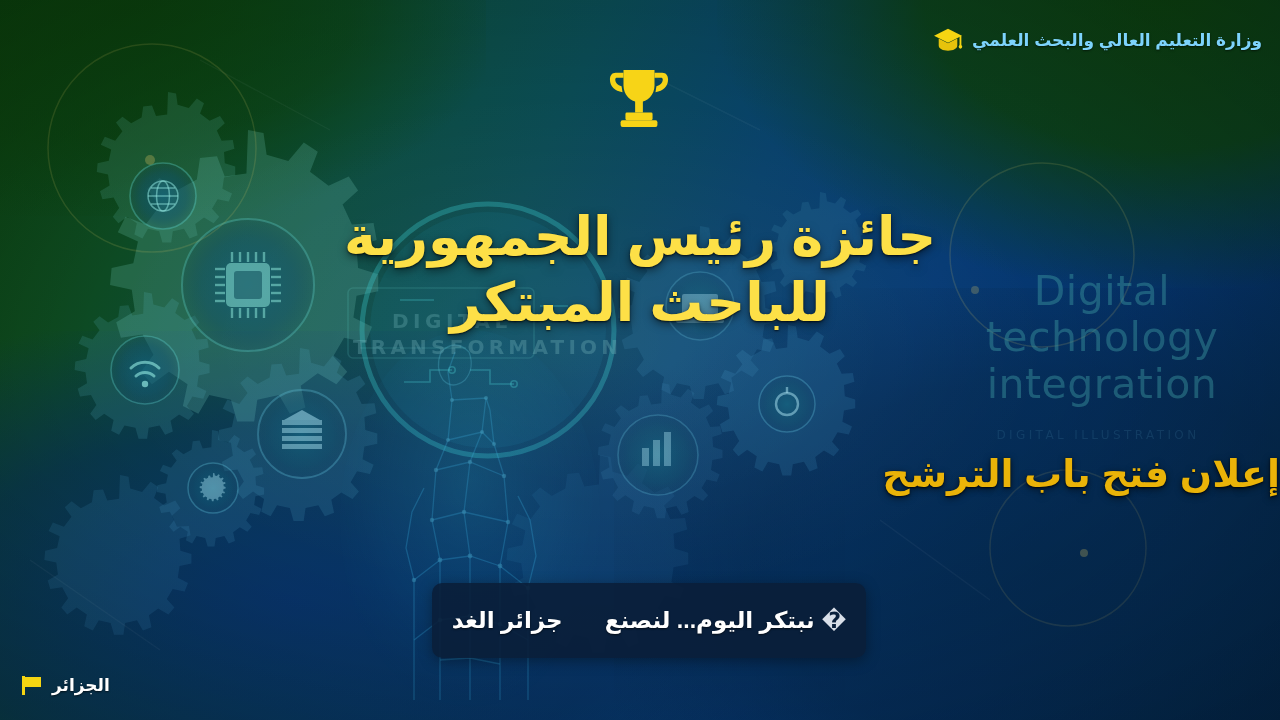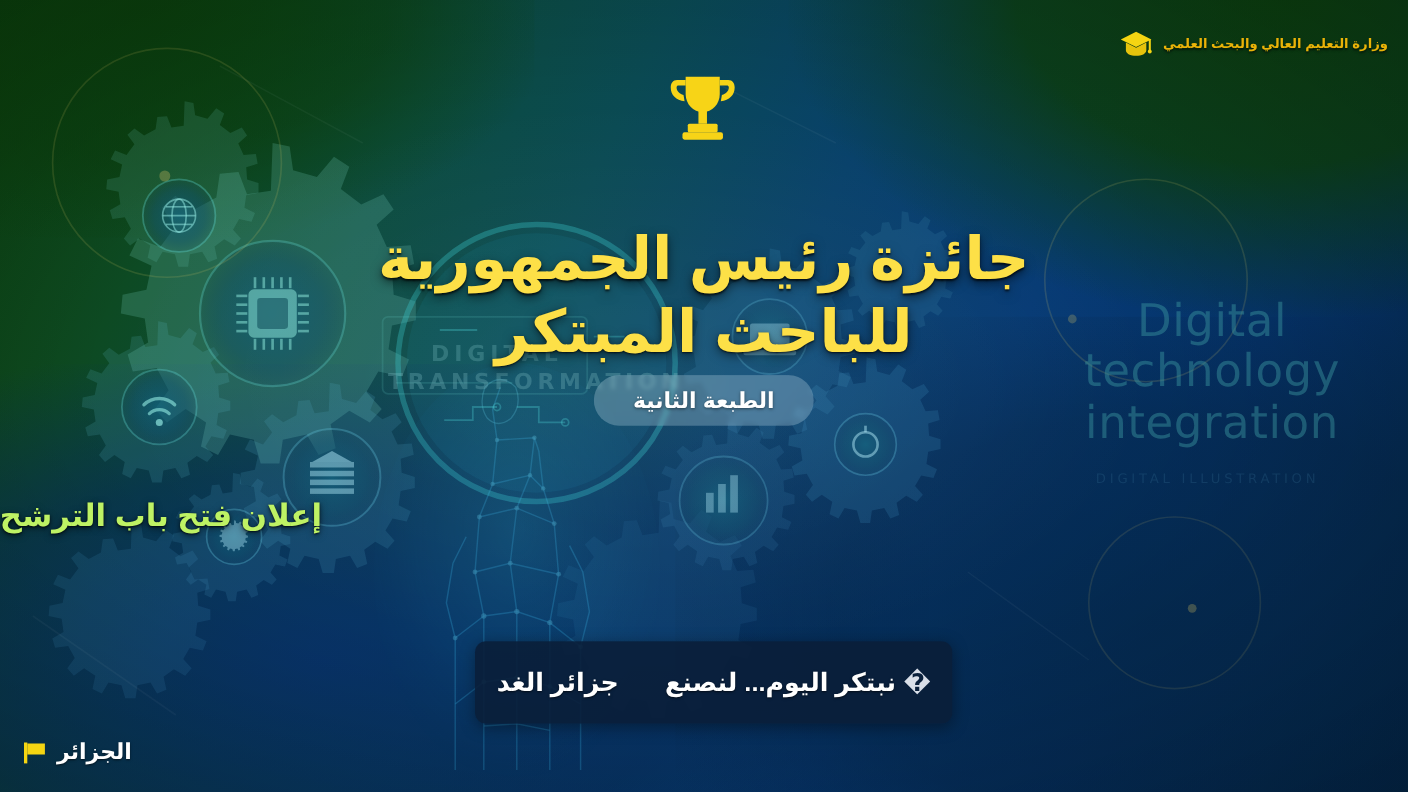--- a/index.html
+++ b/index.html
@@ -147,22 +147,22 @@
   .ministry {
     position: absolute;
     top: 27px;
     right: 18px;
     display: flex;
     align-items: center;
     gap: 9px;
     direction: rtl;
   }
   .ministry-name {
-    color: #eab308;
-    font-size: 12px;
+    color: #7dd3fc;
+    font-size: 17px;
     font-weight: 700;
     letter-spacing: 0;
     text-shadow: 0 1px 2px rgba(0,0,0,0.55);
   }
   .cap-icon { width: 30px; height: 26px; display:block; }
 
   
   .trophy {
     position: absolute;
     left: 608px;
@@ -209,23 +209,23 @@
     font-size: 20px;
     font-weight: 700;
     text-shadow: 0 1px 3px rgba(0,0,0,0.5);
   }
 
   
   .announce {
     position: absolute;
     left: 0; right: 0;
     top: 452px;
-    text-align: left;
-    color: #bef264;
-    font-size: 28px;
+    text-align: right;
+    color: #eab308;
+    font-size: 38px;
     font-weight: 700;
     direction: rtl;
     text-shadow: 0 2px 7px rgba(0,0,0,0.6), 0 1px 2px rgba(0,0,0,0.75);
   }
 
   
   .banner {
     position: absolute;
     left: 432px;
     top: 583px;
@@ -260,21 +260,21 @@
     position: absolute;
     left: 20px;
     bottom: 24px;
     display: flex;
     align-items: center;
     gap: 8px;
     direction: rtl;
   }
   .country-name {
     color: #ffffff;
-    font-size: 20px;
+    font-size: 17px;
     font-weight: 700;
     text-shadow: 0 1px 2px rgba(0,0,0,0.6);
   }
   .flag-icon { width: 24px; height: 22px; display:block; }
 </style>
 </head>
 <body>
 
 <div id="poster">
 
@@ -545,23 +545,20 @@
       <rect x="18" y="50" width="28" height="8" rx="1.5" fill="#f7d417"></rect>
       <rect x="13" y="58" width="38" height="7" rx="2" fill="#f7d417"></rect>
     </svg>
   </div>
 
   <h1 class="title">
     <span>جائزة رئيس الجمهورية</span>
     <span class="title-l2">للباحث المبتكر</span>
   </h1>
 
-  <div class="pill">
-    <span class="pill-text">الطبعة الثانية</span>
-  </div>
 
   <div class="announce">إعلان فتح باب الترشح</div>
 
   <div class="banner">
     <div class="banner-inner">
       <span class="banner-bulb">�</span>
       <span class="banner-white">نبتكر اليوم... لنصنع</span>
       <span class="banner-yellow">جزائر الغد</span>
     </div>
   </div>

